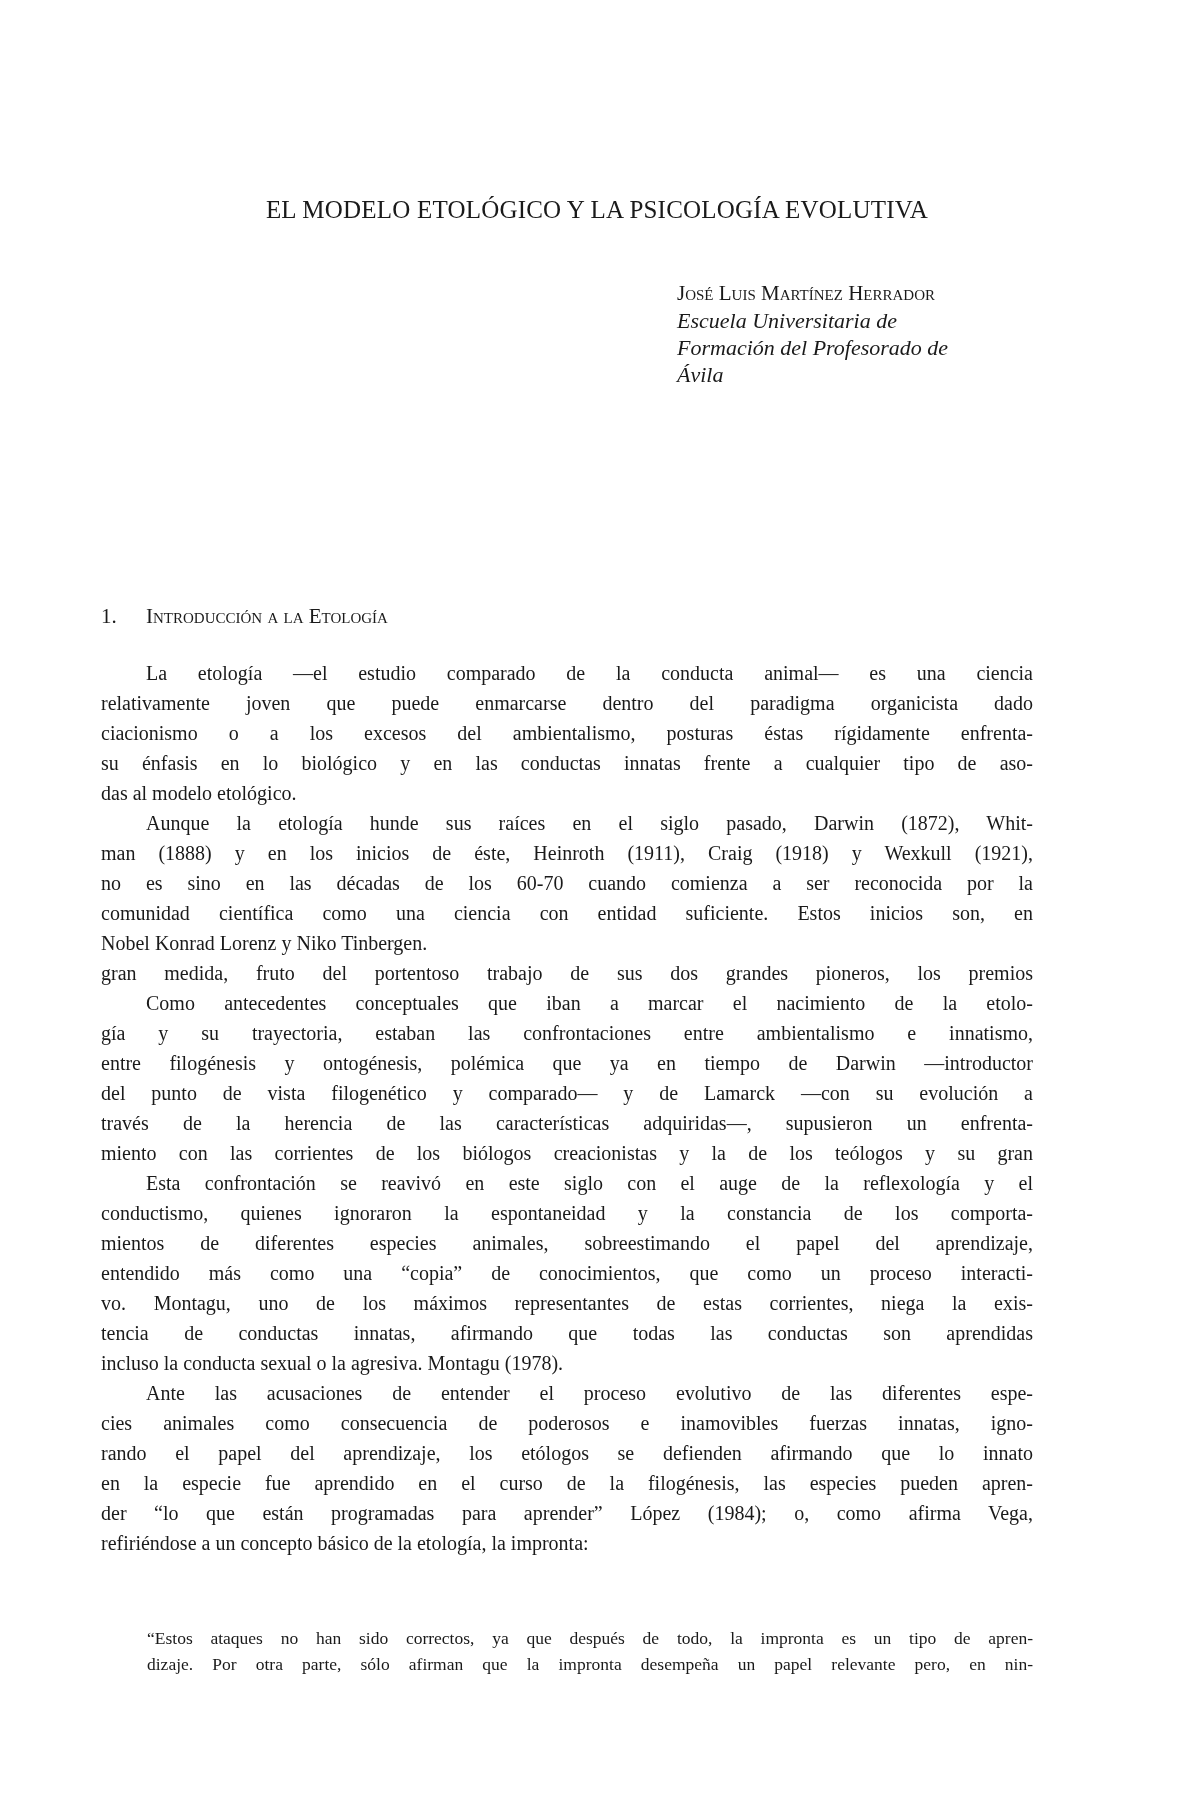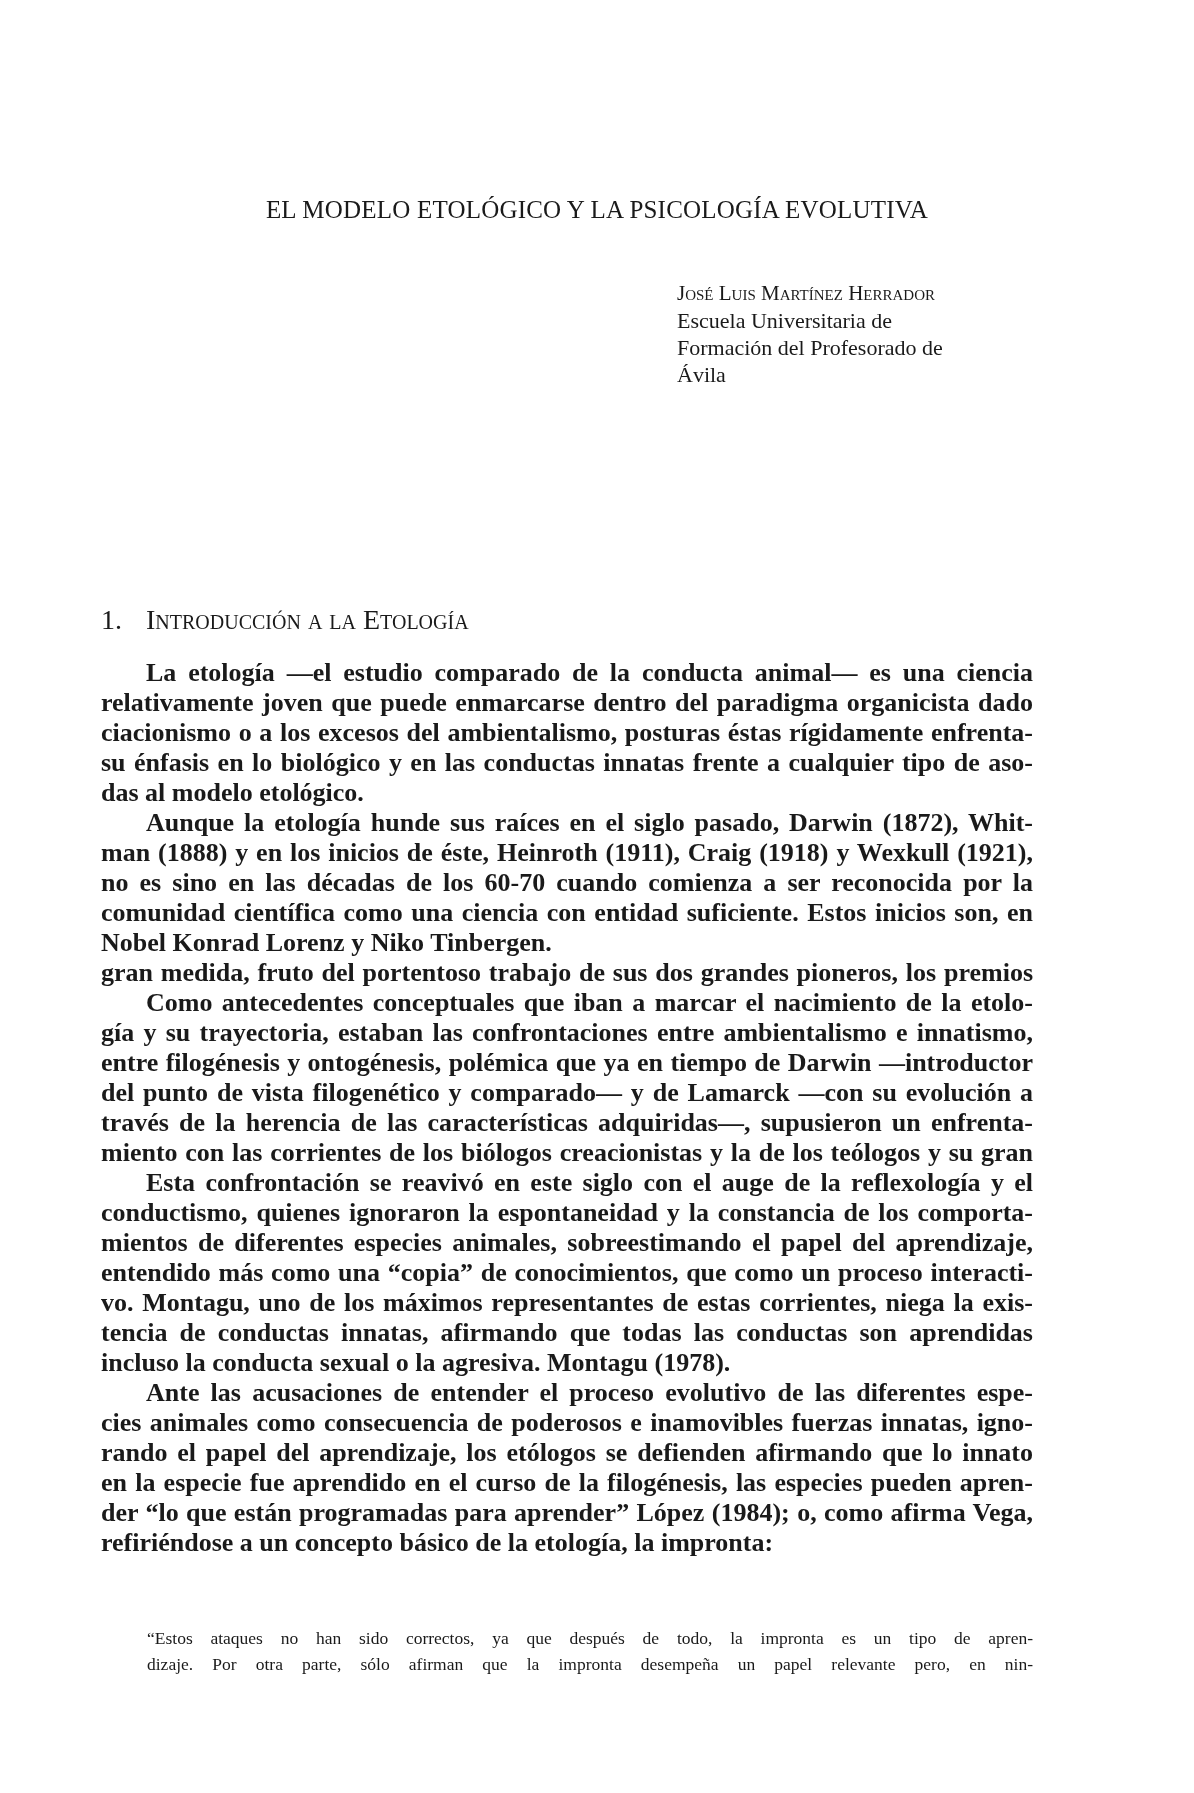--- a/index.html
+++ b/index.html
@@ -3,25 +3,25 @@
 <meta charset="utf-8">
 <style>
   html, body { margin: 0; padding: 0; background: #ffffff; }
   body { width: 1194px; height: 1793px; position: relative; overflow: hidden;
          font-family: "Liberation Serif", "DejaVu Serif", serif; color: #1a1a1a; }
   .page { position: absolute; left: 0; top: 8px; width: 1194px; height: 1601px; }
   .title { position: absolute; left: 0; width: 1194px; top: 188px; text-align: center;
            font-size: 25px; letter-spacing: 0.2px; }
   .author-block { position: absolute; left: 677px; top: 272px; font-size: 21px; line-height: 27px; }
   .author-name { font-variant: small-caps; font-size: 21px; }
-  .affil { font-size: 22px; }
-  .section { position: absolute; left: 101px; top: 596px; font-size: 28px; }
+  .affil { font-style: italic; font-size: 22px; }
+  .section { position: absolute; left: 101px; top: 596px; font-size: 21px; }
   .section .num { display: inline-block; width: 45px; }
   .section .heading { font-variant: small-caps; }
-  .body { position: absolute; left: 101px; top: 650px; width: 932px; font-size: 26px; line-height: 30px; font-weight: bold; }
+  .body { position: absolute; left: 101px; top: 650px; width: 932px; font-size: 20px; line-height: 30px; }
   .line { display: block; text-align: justify; text-align-last: justify; white-space: nowrap; height: 30px; }
   .line.last { text-align-last: left; }
   .line.indent { padding-left: 45px; }
   .quote { position: absolute; left: 147px; top: 1617px; width: 886px; font-size: 17.5px; line-height: 26px; }
   .qline { display: block; text-align: justify; text-align-last: justify; white-space: nowrap; height: 26px; }
 </style>
 </head>
 <body>
 
 <div class="page">

